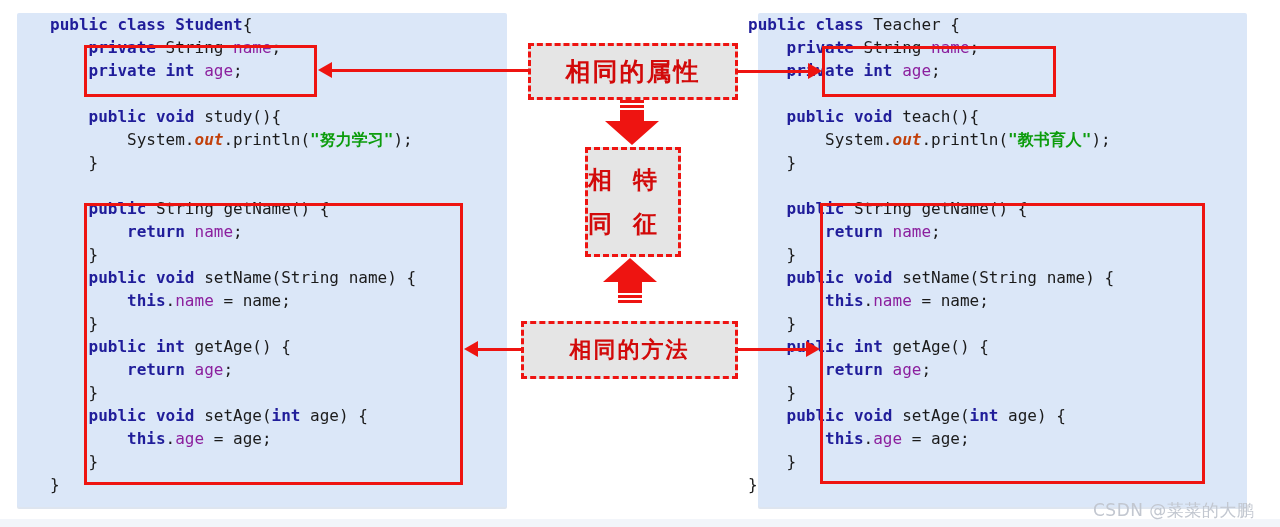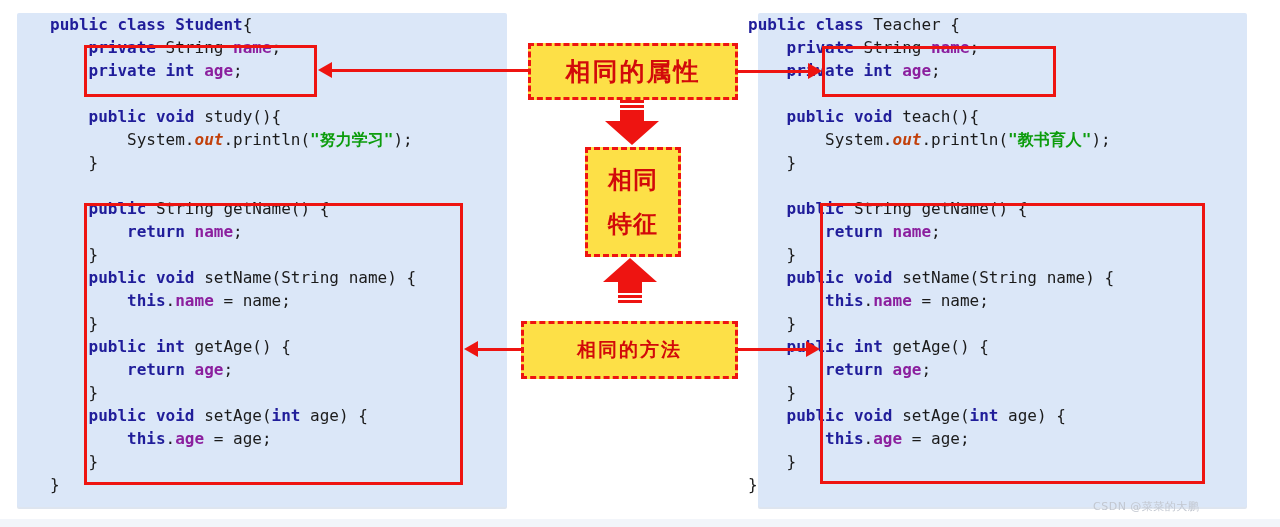--- a/index.html
+++ b/index.html
@@ -21,50 +21,50 @@
   .panel-right { left:758px; width:489px; }
   .code {
     position:absolute; top:13px; font-family:"DejaVu Sans Mono", monospace;
     font-size:16px; line-height:23px; white-space:pre; color:#1b1b1b;
   }
   .code-left  { left:50px; }
   .code-right { left:748px; }
   .code-line { min-height:23px; }
   .tok-kw  { color:#201d9a; font-weight:bold; }
   .tok-pl  { color:#1b1b1b; }
-  .tok-vr  { color:#8b1f9e; font-weight:bold; }
+  .tok-vr  { color:#8b1f9e; font-weight:normal; }
   .tok-out { color:#c2410c; font-weight:bold; font-style:italic; }
   .tok-st  { color:#0c9c0c; font-weight:bold; }
   
   .hl-box { position:absolute; border:3px solid #ee1411; background:transparent; }
   .hl-attr-left    { left:84px;  top:45px;  width:233px; height:52px; }
   .hl-meth-left    { left:84px;  top:203px; width:379px; height:282px; }
   .hl-attr-right   { left:822px; top:46px;  width:234px; height:51px; }
   .hl-meth-right   { left:820px; top:203px; width:385px; height:281px; }
   
   .callout {
-    position:absolute; border:3px dashed #ee1411; background:#fde047;
+    position:absolute; border:3px dashed #ee1411; background:#e5e5e5;
     display:flex; align-items:center; justify-content:center;
     color:#d20a0a; font-weight:bold;
   }
   .callout-attr { left:528px; top:43px;  width:210px; height:57px; font-size:25px; letter-spacing:2px; }
-  .callout-feat { left:585px; top:147px; width:96px;  height:110px; flex-direction:column; font-size:24px; letter-spacing:1px; }
-  .callout-meth { left:521px; top:321px; width:217px; height:58px; font-size:19px; letter-spacing:2px; }
+  .callout-feat { left:585px; top:147px; width:96px;  height:110px; font-size:24px; letter-spacing:1px; }
+  .callout-meth { left:521px; top:321px; width:217px; height:58px; font-size:22px; letter-spacing:2px; }
   .callout-feat .feat-line { line-height:44px; }
   
   .arrow-line { position:absolute; height:3px; background:#ee1411; }
   .arrow-head { position:absolute; width:0; height:0; border-style:solid; }
   .head-left  { border-width:8px 14px 8px 0; border-color:transparent #ee1411 transparent transparent; }
   .head-right { border-width:8px 0 8px 14px; border-color:transparent transparent transparent #ee1411; }
   
   .varrow { position:absolute; }
   .varrow svg { display:block; }
   
   .watermark {
-    position:absolute; left:1093px; top:499px; font-size:11px;
+    position:absolute; left:1093px; top:499px; font-size:17px;
     color:#c2c7d0; letter-spacing:.5px;
   }
 </style>
 </head>
 <body>
 
 <div class="canvas">
 
   <div class="code-panel panel-left"></div>
 

